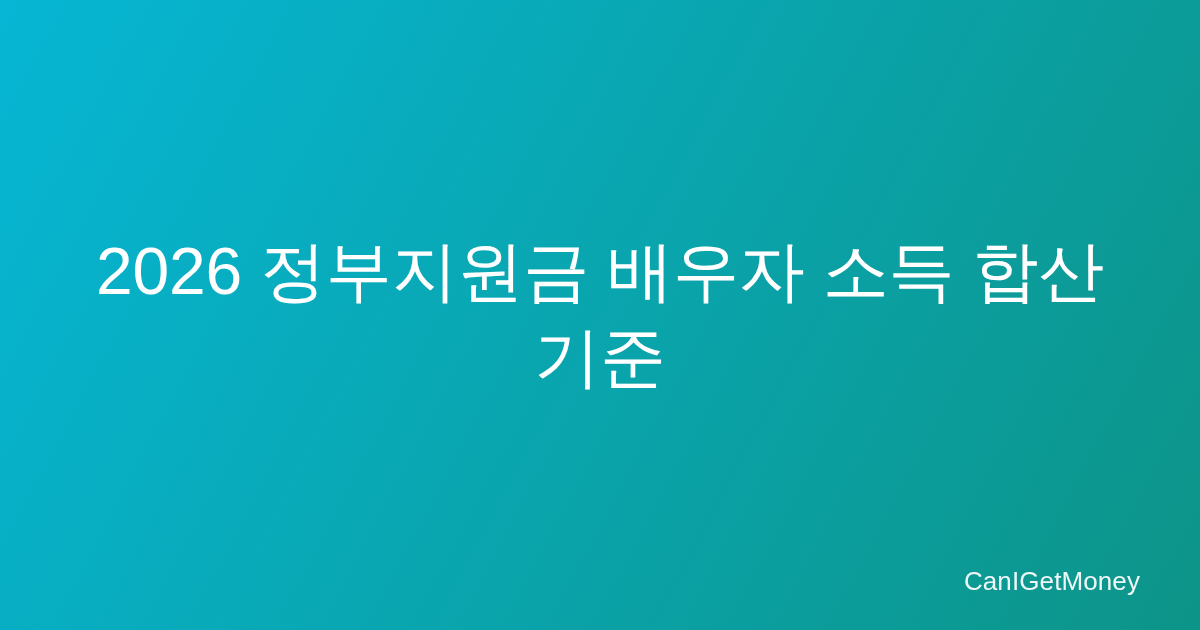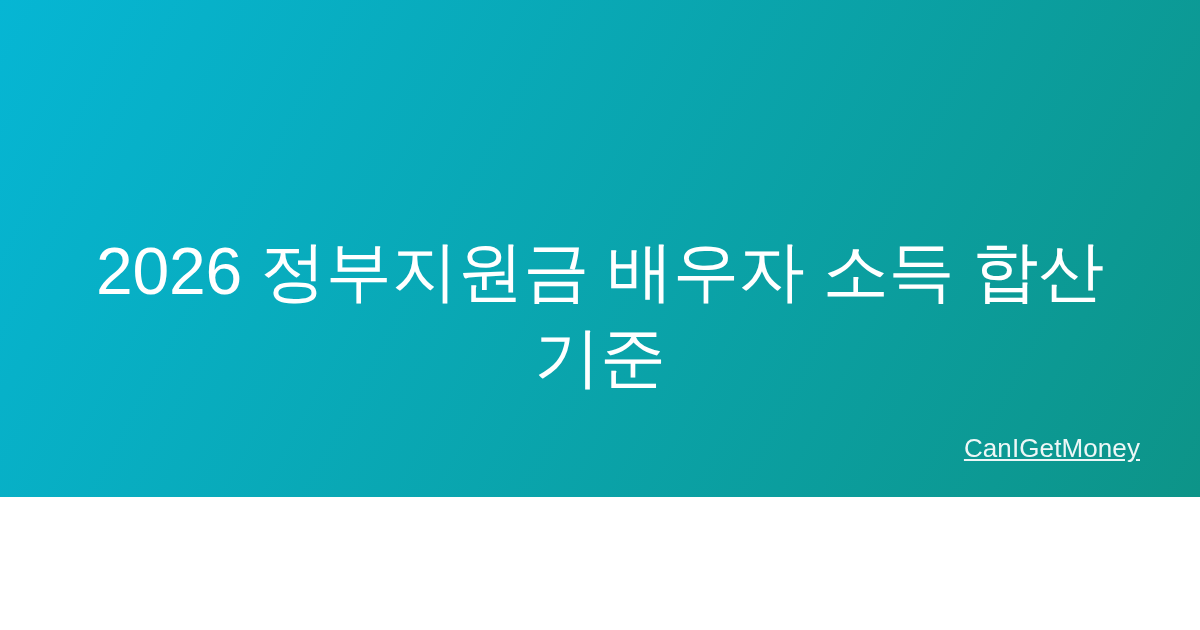--- a/index.html
+++ b/index.html
@@ -62,21 +62,21 @@
     font-size: 26px;
     font-weight: 400;
     line-height: 1;
     letter-spacing: 0.1px;
     white-space: nowrap;
   }
 </style>
 </head>
 <body>
 
-<div class="og-card" style="background-image: linear-gradient(118deg, rgb(6, 182, 212) 0%, rgb(13, 148, 136) 100%); width: 1200px; height: 497px;">
+<div class="og-card" style="background-image: linear-gradient(118deg, rgb(6, 182, 212) 0%, rgb(13, 148, 136) 100%); width: 1200px; height: 630px;">
 
   <div class="title-wrap">
     <h1 class="card-title" style="color: rgb(255, 255, 255); text-align: center;">2026 정부지원금 배우자 소득 합산 기준</h1>
   </div>
 
-  <div class="watermark" style="color: rgb(255, 255, 255); text-decoration: underline;">CanIGetMoney</div>
+  <div class="watermark" style="color: rgb(255, 255, 255);">CanIGetMoney</div>
 
 </div>
 
 </body></html>

